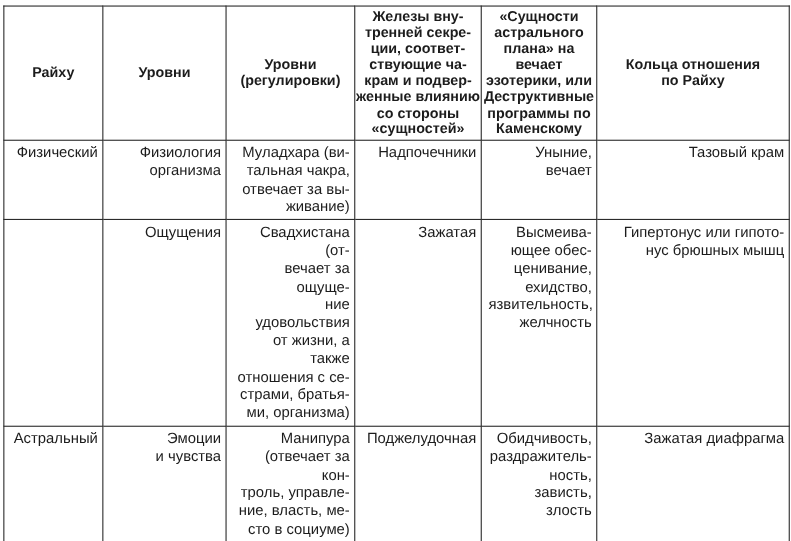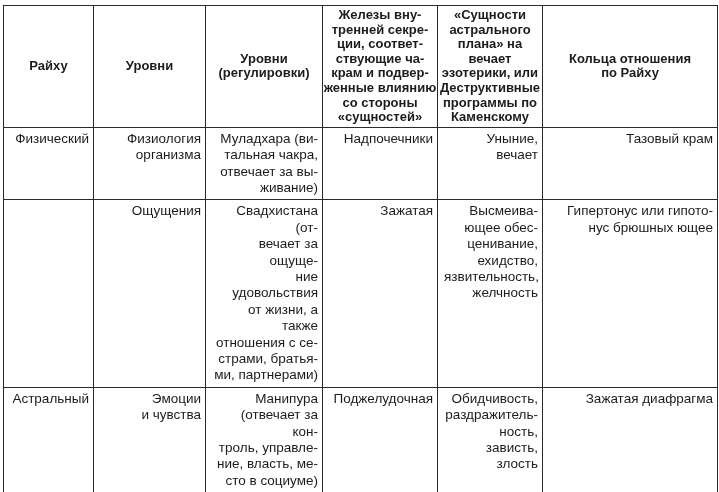--- a/index.html
+++ b/index.html
@@ -109,30 +109,30 @@
       </tr>
       <tr class="r2">
         <td></td>
         <td>Ощущения</td>
         <td>Свадхистана (от-
 вечает за ощуще-
 ние удовольствия
 от жизни, а также
 отношения с се-
 страми, братья-
-ми, партнерами)</td>
+ми, организма)</td>
         <td>Зажатая</td>
         <td>Высмеива-
 ющее обес-
 ценивание,
 ехидство,
 язвительность,
 желчность</td>
         <td>Гипертонус или гипото-
-нус брюшных ющее</td>
+нус брюшных мышц</td>
       </tr>
       <tr class="r3">
         <td>Астральный</td>
         <td>Эмоции
 и чувства</td>
         <td>Манипура
 (отвечает за кон-
 троль, управле-
 ние, власть, ме-
 сто в социуме)</td>

